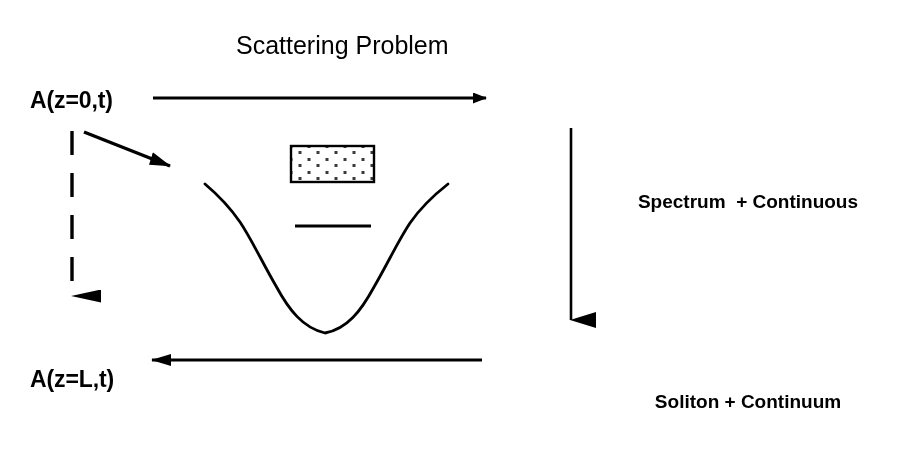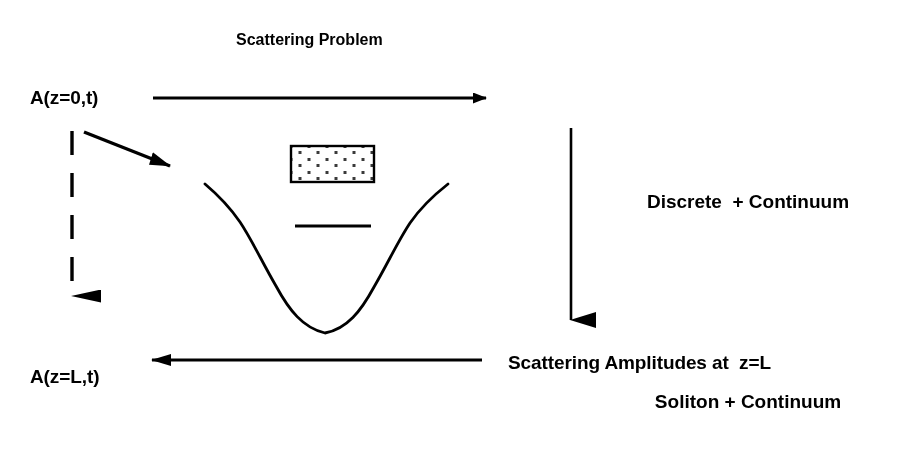--- a/index.html
+++ b/index.html
@@ -23,31 +23,31 @@
     left: 0;
     top: 0;
     width: 922px;
     height: 452px;
   }
   .node-label {
     position: absolute;
     color: #000000;
     font-family: "Liberation Sans", sans-serif;
     font-weight: bold;
-    font-size: 19px;
+    font-size: 23px;
     line-height: 1.22;
     white-space: pre;
     letter-spacing: -0.1px;
   }
   .arrow-label {
     position: absolute;
     color: #000000;
     font-family: "Liberation Sans", sans-serif;
-    font-weight: bold;
-    font-size: 16px;
+    font-weight: normal;
+    font-size: 25px;
     line-height: 1.22;
     white-space: pre;
   }
   .annot-label {
     position: absolute;
     color: #000000;
     font-family: "Liberation Sans", sans-serif;
     font-weight: bold;
     font-size: 19px;
     line-height: 1.30;
@@ -113,24 +113,23 @@
     <rect x="291" y="146" width="83" height="36" fill="url(#dot-grid)" stroke="#000000" stroke-width="2.4"></rect>
 
     <line x1="295" y1="226" x2="371" y2="226" stroke="#000000" stroke-width="3.2"></line>
   </svg>
 
   <div class="node-label lbl-a-z0">A(z=0,t)</div>
 
   <div class="node-label lbl-a-zl">A(z=L,t)</div>
 
 
-  <div class="node-label lbl-amp-zl">Scattering Amplitudes at  z=L</div>
 
   <div class="arrow-label lbl-scat-prob">Scattering Problem</div>
 
 
   <div class="annot-label lbl-spectrum">
-    <div>Discrete  + Continuum</div>
+    <div>Spectrum  + Continuous</div>
   </div>
 
   <div class="annot-label lbl-soliton">Soliton + Continuum</div>
 
 </div>
 
 </body></html>

